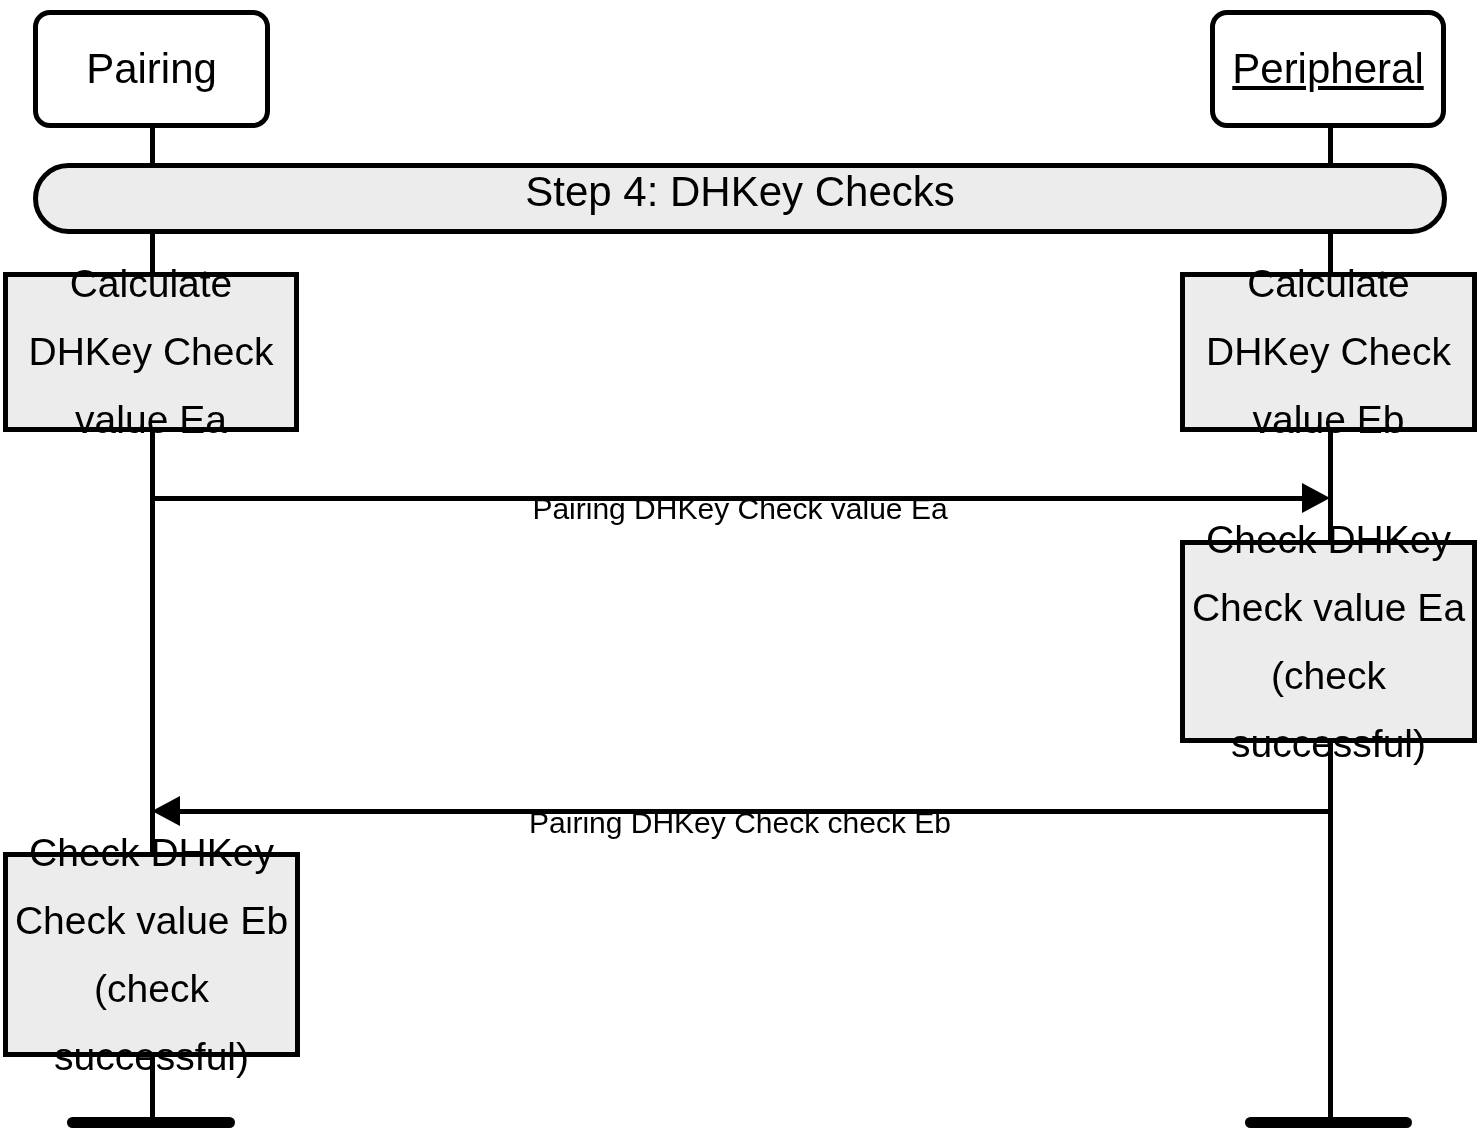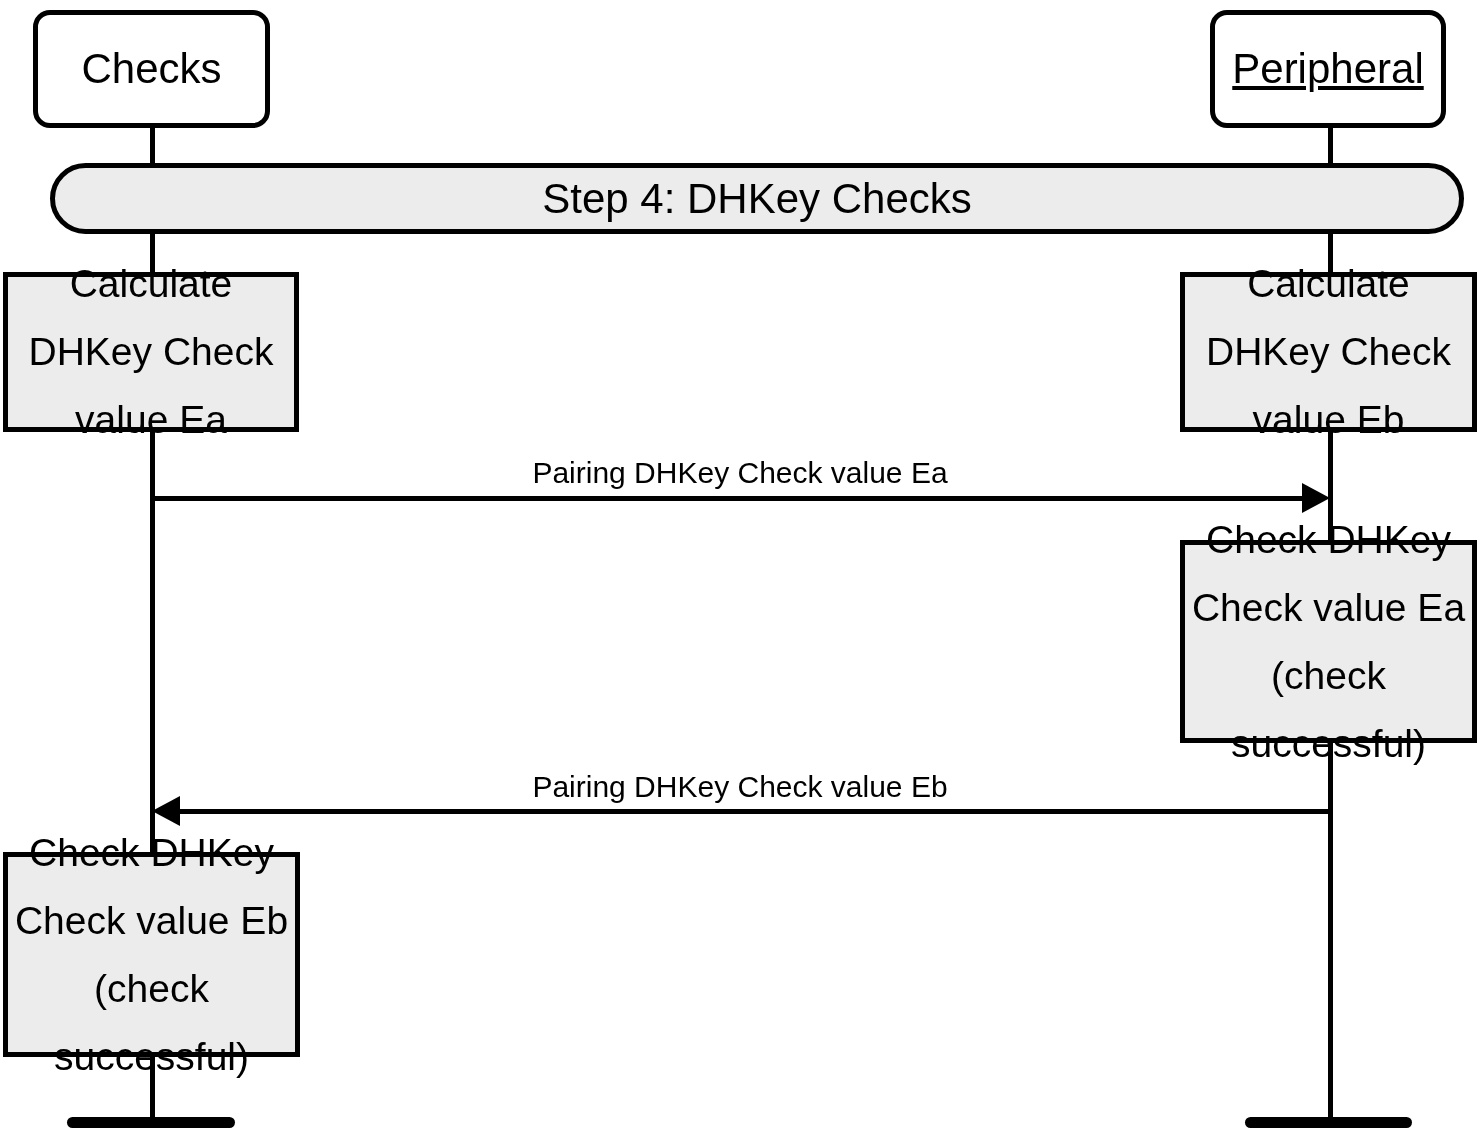--- a/index.html
+++ b/index.html
@@ -32,25 +32,25 @@
     border-radius: 17px;
     display: flex; align-items: center; justify-content: center;
     font-size: 42px;
     z-index: 3;
   }
   .actor-central { left: 33px; top: 10px; width: 237px; height: 118px; }
   .actor-peripheral { left: 1210px; top: 10px; width: 236px; height: 118px; text-decoration: underline; }
 
   
   .banner {
-    left: 50px; top: 163px; width: 1414px; height: 71px;
+    left: 33px; top: 163px; width: 1414px; height: 71px;
     background: var(--fill);
     border: 5px solid var(--line);
     border-radius: 36px;
-    display: flex; align-items: center; justify-content: center;
+    display: flex; align-items: flex-start; justify-content: center;
     font-size: 42px;
     z-index: 3;
   }
 
   
   .activity {
     background: var(--fill);
     border: 5px solid var(--line);
     display: flex; align-items: center; justify-content: center;
     text-align: center;
@@ -80,20 +80,21 @@
     border-right: 28px solid var(--line);
     border-top: 15px solid transparent;
     border-bottom: 15px solid transparent;
   }
   .msg-label {
     width: 1000px; left: 240px;
     text-align: center;
     font-size: 30px;
     z-index: 4;
     background: transparent;
+    margin-top: 36px;
   }
   .msg-label-ea { top: 456px; }
   .msg-label-eb { top: 770px; }
 
   
   .terminator {
     background: var(--line);
     height: 11px;
     border-radius: 6px;
     z-index: 2;
@@ -103,21 +104,21 @@
 </style>
 </head>
 <body>
 
 <div id="canvas">
 
   <div class="abs lifeline lifeline-central"></div>
   <div class="abs lifeline lifeline-peripheral"></div>
 
   <div class="abs actor actor-central">
-    <span>Checks</span>
+    <span>Pairing</span>
   </div>
   <div class="abs actor actor-peripheral">
     <span>Peripheral</span>
   </div>
 
   <div class="abs banner">
     <span>Step 4: DHKey Checks</span>
   </div>
 
   <div class="abs activity act-calc-ea">Calculate
@@ -132,20 +133,20 @@
 successful)</div>
   <div class="abs activity act-check-eb">Check DHKey
 Check value Eb
 (check
 successful)</div>
 
   <div class="abs msg-label msg-label-ea">Pairing DHKey Check value Ea</div>
   <div class="abs msg-line msg-line-ea"></div>
   <div class="abs arrowhead arrowhead-right"></div>
 
-  <div class="abs msg-label msg-label-eb">Pairing DHKey Check value Eb</div>
+  <div class="abs msg-label msg-label-eb">Pairing DHKey Check check Eb</div>
   <div class="abs msg-line msg-line-eb"></div>
   <div class="abs arrowhead arrowhead-left"></div>
 
   <div class="abs terminator term-central"></div>
   <div class="abs terminator term-peripheral"></div>
 
 </div>
 
 </body></html>

